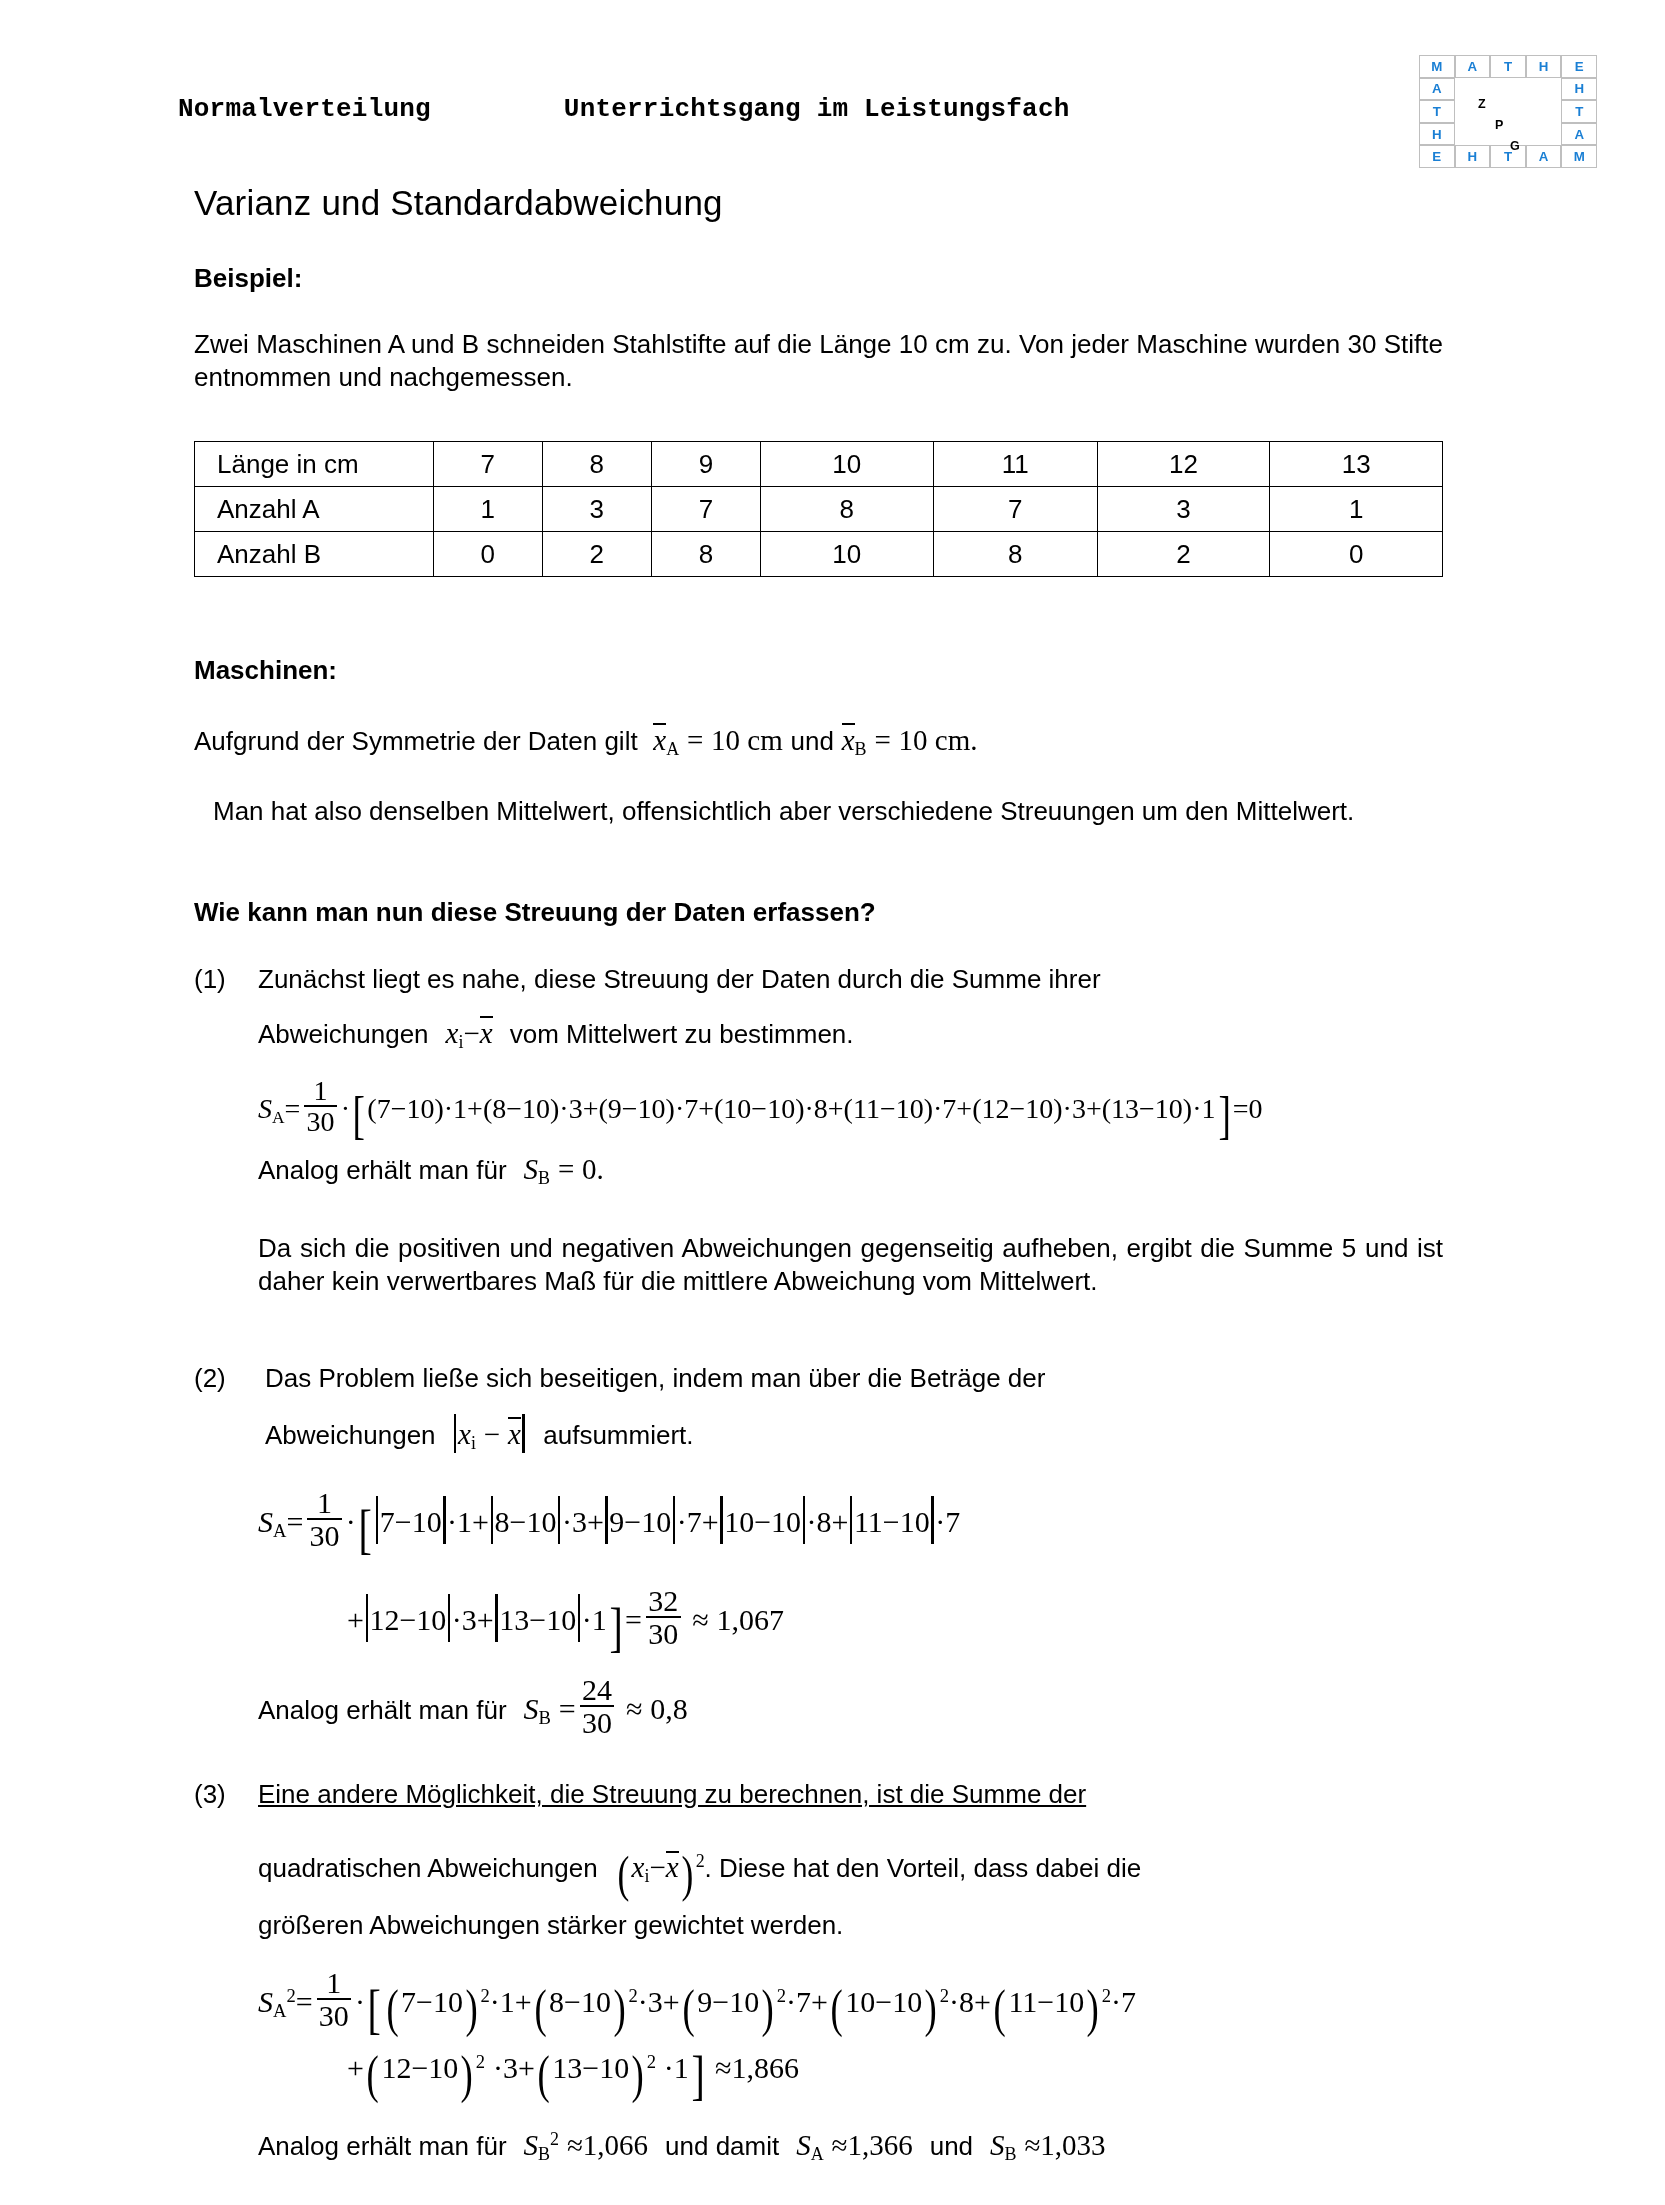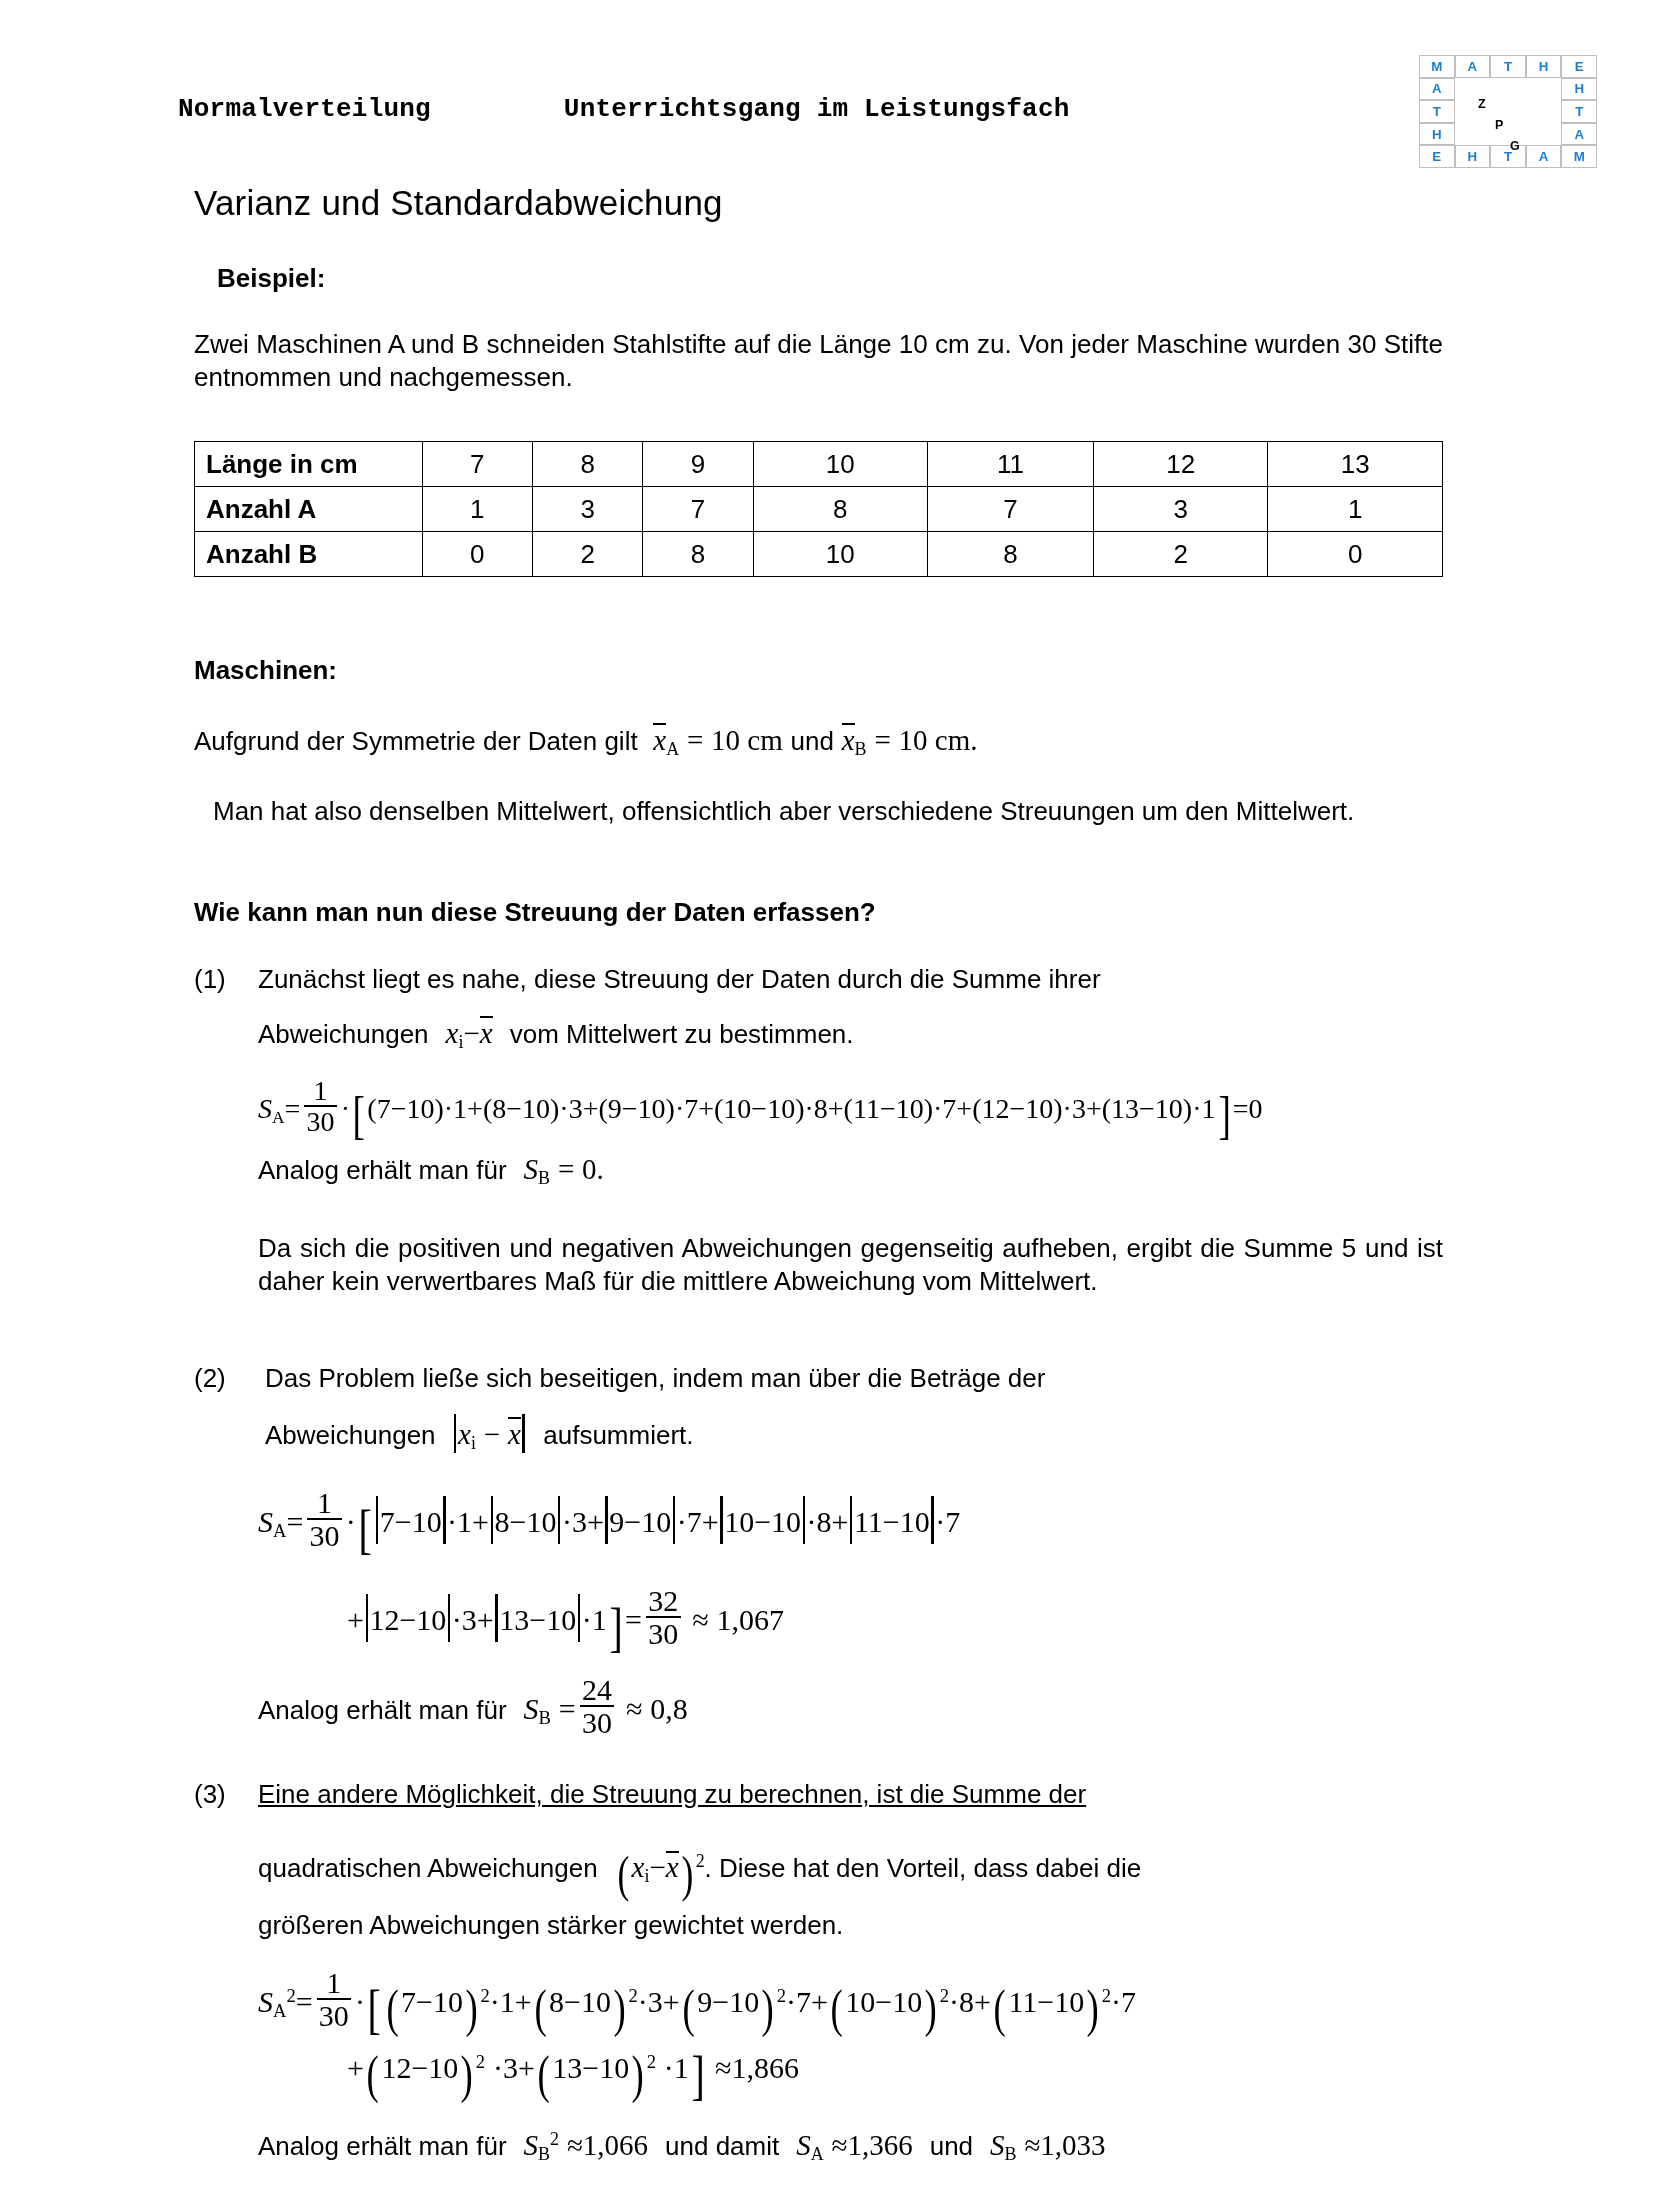--- a/index.html
+++ b/index.html
@@ -117,23 +117,22 @@
   }
   .data-table td {
     border: 1.6px solid #000000;
     height: 44px;
     text-align: center;
     padding: 0 4.7px;
     white-space: nowrap;
   }
   .data-table td.rowhead {
     text-align: left;
-    padding-left: 11px;
+    padding-left: 22px;
     width: 211px;
-    font-weight: bold;
   }
 
   
   .math {
     font-family: "Liberation Serif", serif;
     font-size: 29px;
     white-space: nowrap;
   }
   .mi { font-style: italic; }
   sub.s { font-size: 0.62em; vertical-align: -0.28em; font-style: normal; }
@@ -228,21 +227,21 @@
 
     <div class="logo-inner">
       <span class="logo-z">Z</span>
       <span class="logo-p">P</span>
       <span class="logo-g">G</span>
     </div>
   </div>
 
   <div class="doc-title">Varianz und Standardabweichung</div>
 
-  <div class="blk bold" style="left:194px; top:262px;margin-left:23px;">Beispiel:</div>
+  <div class="blk bold" style="left:194px; top:262px;">Beispiel:</div>
 
   <div class="blk just" style="left:194px; top:328px; width:1249px;">Zwei Maschinen  A  und  B  schneiden Stahlstifte auf die Länge  10 cm  zu. Von jeder Maschine wurden  30 Stifte entnommen und nachgemessen.</div>
 
   <table class="data-table">
     <tbody>
       <tr>
         <td class="rowhead">Länge in cm</td>
         <td>7</td>
         <td>8</td>
         <td>9</td>

